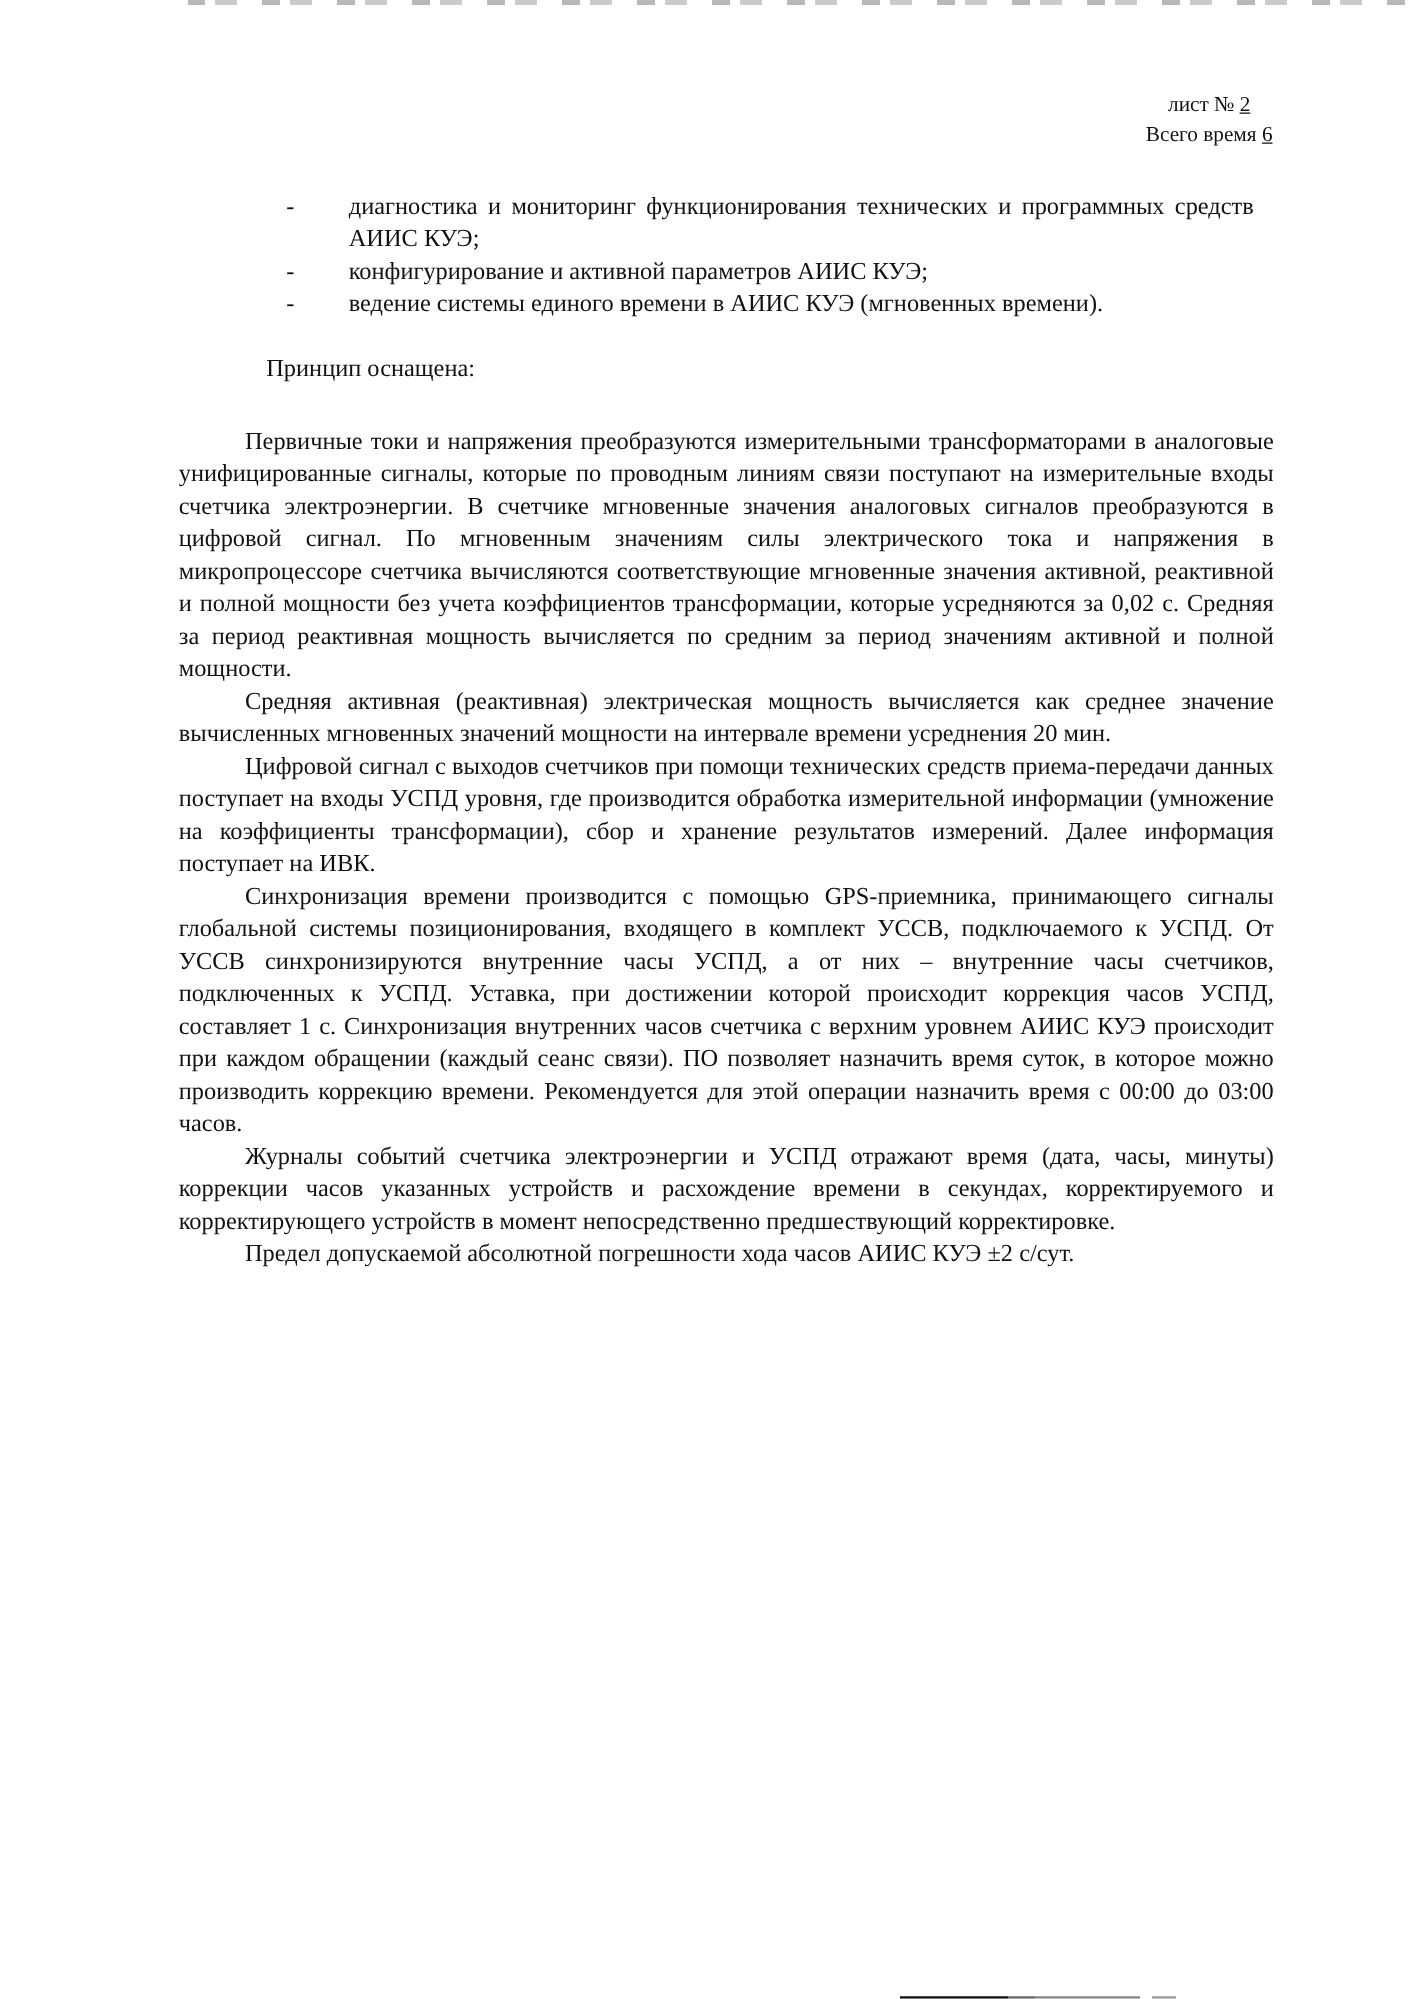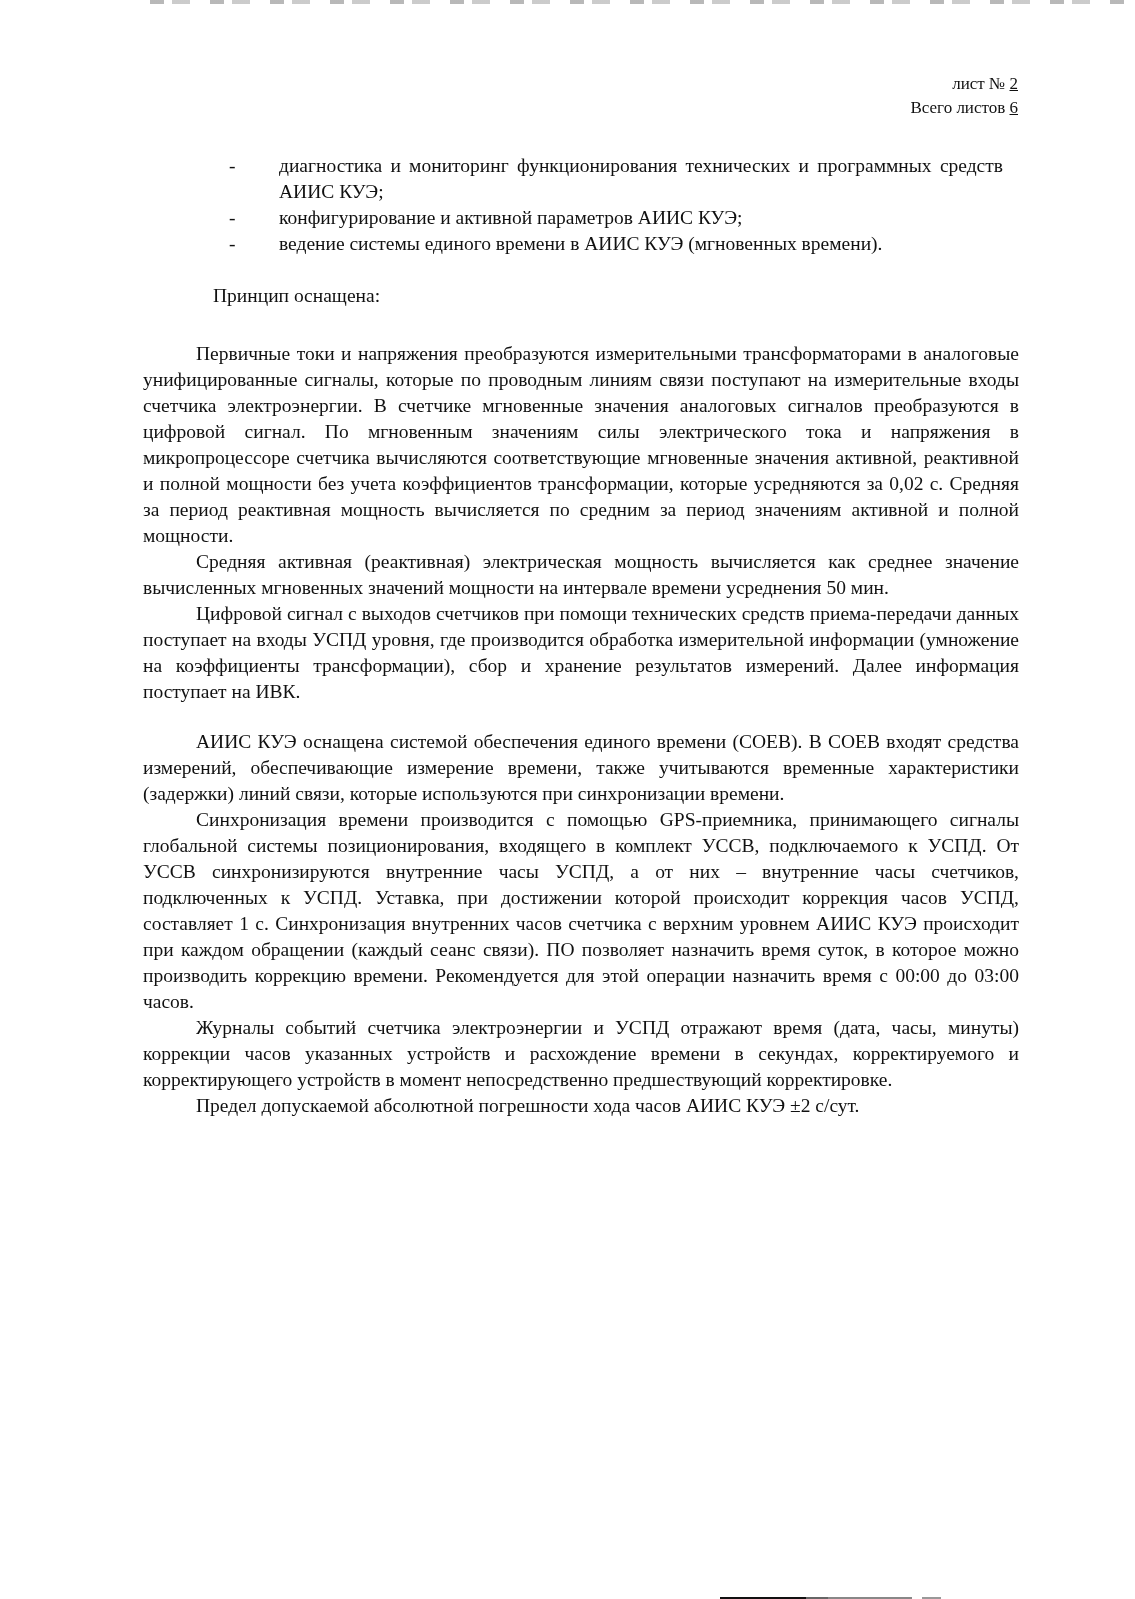--- a/index.html
+++ b/index.html
@@ -11,21 +11,21 @@
   .scan-top {
     position: absolute; top: 0; left: 150px; width: 980px; height: 4px;
     background: repeating-linear-gradient(90deg, #9a9a9a 0 14px, transparent 14px 22px, #b5b5b5 22px 40px, transparent 40px 60px);
     opacity: 0.7;
   }
   .scan-bottom {
     position: absolute; left: 720px; top: 1597px; width: 240px; height: 2px;
     background: linear-gradient(90deg, #111 0 36%, #666 36% 45%, #888 45% 80%, transparent 80% 84%, #999 84% 92%, transparent 92%);
   }
   .sheet-info {
-    position: absolute; right: 117px; top: 72px; text-align: right;
+    position: absolute; right: 117px; top: 72px; text-align: center;
     font-size: 17px; line-height: 24px;
   }
   .sheet-info u { text-decoration: underline; }
   .content {
     position: absolute; left: 143px; top: 137px; width: 876px;
     font-size: 19.5px; line-height: 26px;
   }
   ul.dash { list-style: none; margin: 16px; padding: 0; }
   ul.dash li { position: relative; padding-left: 120px; text-align: justify; }
   ul.dash li::before { content: "-"; position: absolute; left: 70px; }
@@ -38,36 +38,35 @@
 <body>
 
 <div class="scan-top"></div>
 
 <div class="sheet-info">
   <div>
     <span>лист №</span>
     <u>2</u>
   </div>
   <div>
-    <span>Всего листов</span>
+    <span>Всего время</span>
     <u>6</u>
   </div>
 </div>
 
 <div class="content">
   <ul class="dash">
     <li>диагностика и мониторинг функционирования технических и программных средств АИИС КУЭ;</li>
     <li>конфигурирование и активной параметров АИИС КУЭ;</li>
     <li>ведение системы единого времени в АИИС КУЭ (мгновенных времени).</li>
   </ul>
 
   <div class="heading">Принцип оснащена:</div>
 
   <p class="gap1">Первичные токи и напряжения преобразуются измерительными трансформаторами в аналоговые унифицированные сигналы, которые по проводным линиям связи поступают на измерительные входы счетчика электроэнергии. В счетчике мгновенные значения аналоговых сигналов преобразуются в цифровой сигнал. По мгновенным значениям силы электрического тока и напряжения в микропроцессоре счетчика вычисляются соответствующие мгновенные значения активной, реактивной и полной мощности без учета коэффициентов трансформации, которые усредняются за 0,02 с. Средняя за период реактивная мощность вычисляется по средним за период значениям активной и полной мощности.</p>
-  <p>Средняя активная (реактивная) электрическая мощность вычисляется как среднее значение вычисленных мгновенных значений мощности на интервале времени усреднения 50 мин.</p>
+  <p>Средняя активная (реактивная) электрическая мощность вычисляется как среднее значение вычисленных мгновенных значений мощности на интервале времени усреднения 20 мин.</p>
   <p>Цифровой сигнал с выходов счетчиков при помощи технических средств приема-передачи данных поступает на входы УСПД уровня, где производится обработка измерительной информации (умножение на коэффициенты трансформации), сбор и хранение результатов измерений. Далее информация поступает на ИВК.</p>
-  <p class="gap2">АИИС КУЭ оснащена системой обеспечения единого времени (СОЕВ). В СОЕВ входят средства измерений, обеспечивающие измерение времени, также учитываются временные характеристики (задержки) линий связи, которые используются при синхронизации времени.</p>
   <p>Синхронизация времени производится с помощью GPS-приемника, принимающего сигналы глобальной системы позиционирования, входящего в комплект УССВ, подключаемого к УСПД. От УССВ синхронизируются внутренние часы УСПД, а от них – внутренние часы счетчиков, подключенных к УСПД. Уставка, при достижении которой происходит коррекция часов УСПД, составляет 1 с. Синхронизация внутренних часов счетчика с верхним уровнем АИИС КУЭ происходит при каждом обращении (каждый сеанс связи). ПО позволяет назначить время суток, в которое можно производить коррекцию времени. Рекомендуется для этой операции назначить время с 00:00 до 03:00 часов.</p>
   <p>Журналы событий счетчика электроэнергии и УСПД отражают время (дата, часы, минуты) коррекции часов указанных устройств и расхождение времени в секундах, корректируемого и корректирующего устройств в момент непосредственно предшествующий корректировке.</p>
   <p>Предел допускаемой абсолютной погрешности хода часов АИИС КУЭ ±2 с/сут.</p>
 </div>
 
 <div class="scan-bottom"></div>
 
 </body></html>

